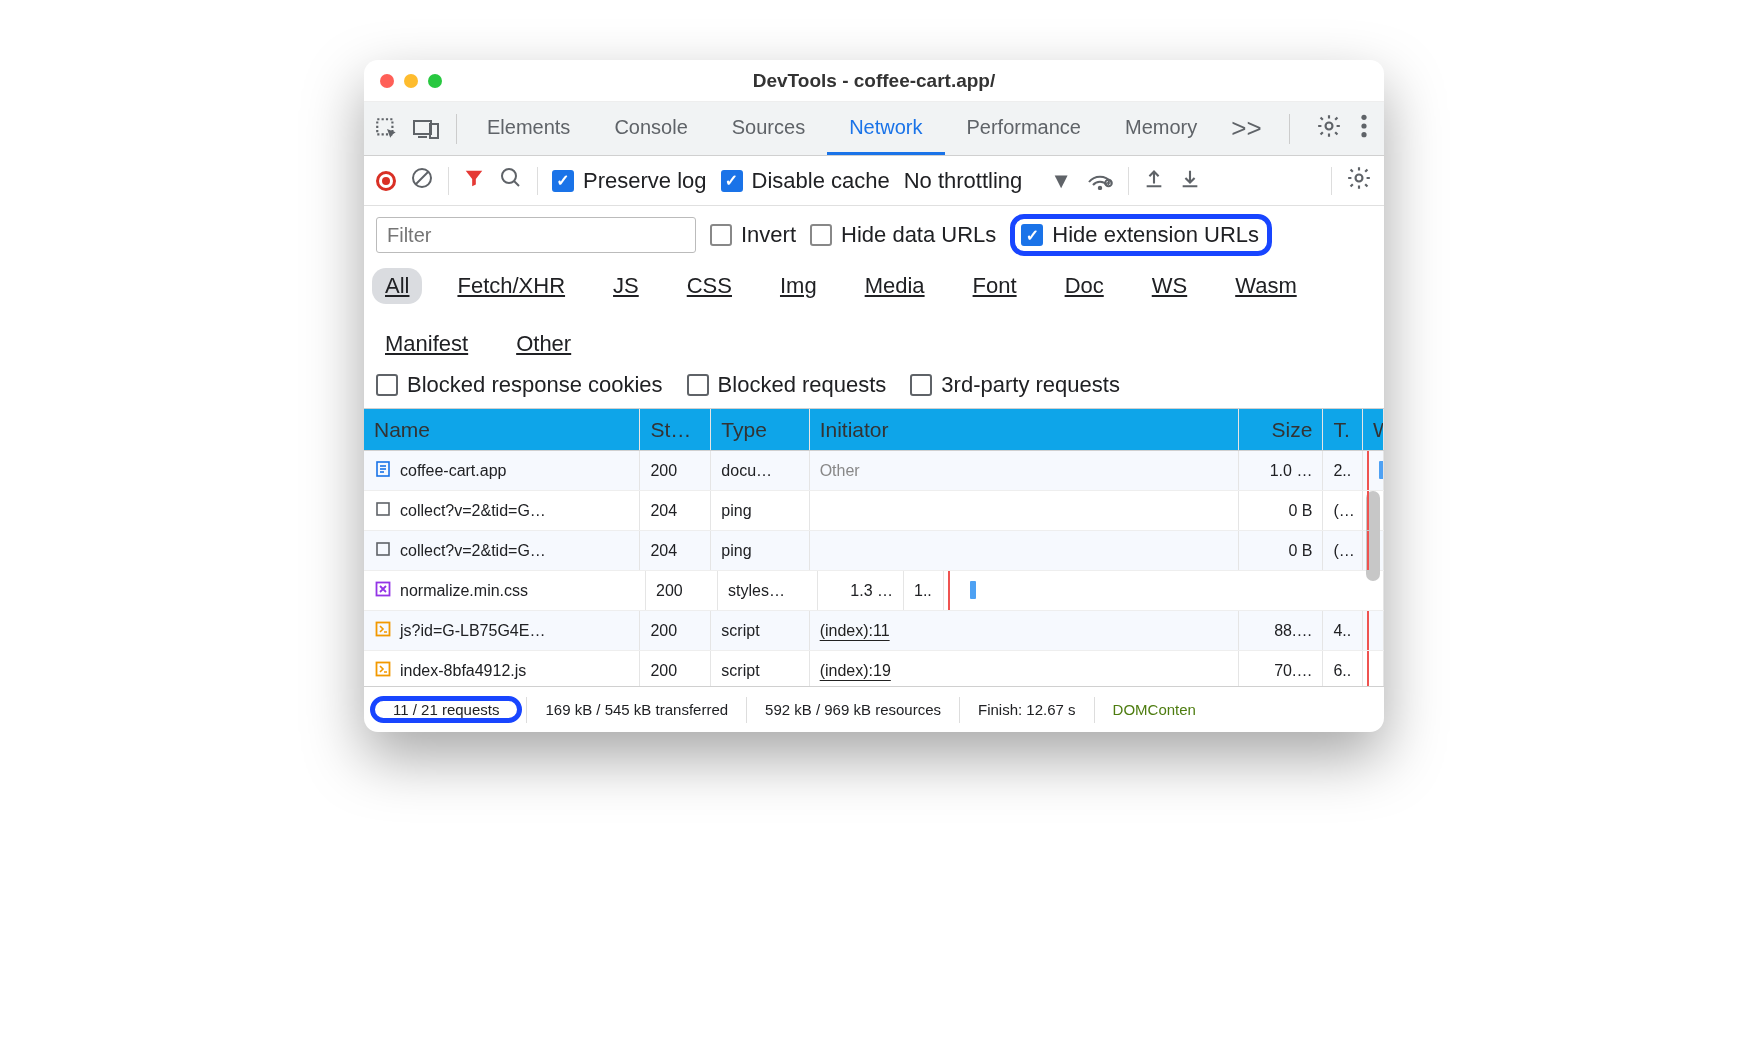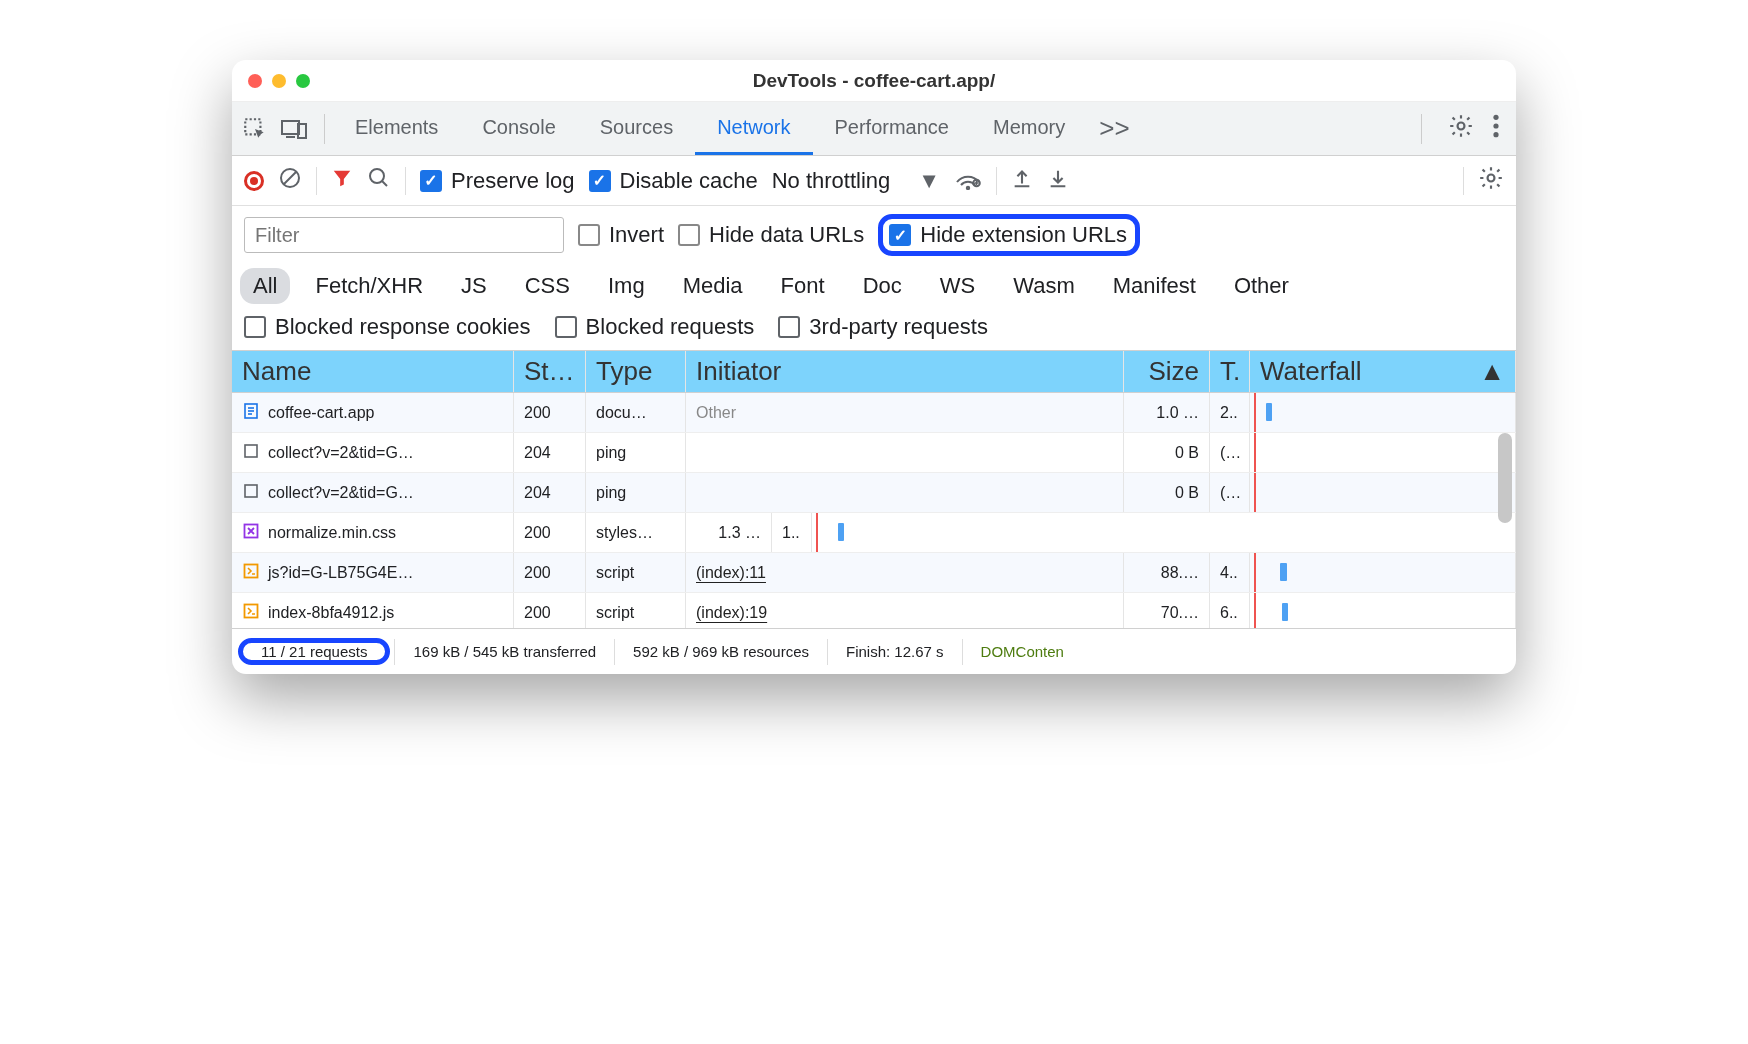--- a/index.html
+++ b/index.html
@@ -7,21 +7,21 @@
     font-family: -apple-system, "Helvetica Neue", Arial, sans-serif;
     background: #fff;
     width: 1748px;
     height: 1044px;
     display: flex;
     justify-content: center;
     align-items: flex-start;
     padding-top: 60px;
   }
   .window {
-    width: 1284px;
+    width: 1020px;
     background: #fff;
     border-radius: 14px;
     box-shadow: 0 25px 60px rgba(0,0,0,0.35);
     overflow: hidden;
     font-size: 22px;
     color: #202124;
     position: relative;
   }
   
   .titlebar {
@@ -94,37 +94,37 @@
     padding: 0 10px; font-size:20px; color:#14532d;
   }
   .filter-row .chk-box.empty { border-color:#888; }
   .highlight-box {
     border: 5px solid #1845ff;
     border-radius: 14px;
     padding: 3px 8px 3px 6px;
     display:flex; align-items:center;
   }
   
-  .chips-row { padding: 4px 8px 6px; display:flex; gap:12px; flex-wrap:wrap;}
+  .chips-row { padding: 4px 8px 6px; display:flex; gap:22px; flex-wrap:wrap;text-decoration:underline;}
   .chip {
     padding: 5px 13px; border-radius:14px; cursor:pointer; font-size:22px;
   }
   .chip.active { background:#dadce0; }
   
   .extra-row {
     padding: 4px 12px 10px;
     display:flex; gap:24px; align-items:center;
     border-bottom: 1px solid #d0d0d0;
   }
   
   .tbl { width:100%; }
   .thead {
     display:flex; height:42px; align-items:center;
-    border-bottom:1px solid #d0d0d0; background:#7dd3fc;
-    font-size:26px; color:#333;
+    border-bottom:1px solid #d0d0d0; background:#0ea5e9;
+    font-size:21px; color:#333;
   }
   .thead > div, .trow > div {
     padding: 0 10px; overflow:hidden; white-space:nowrap; text-overflow:ellipsis;
     display:flex; align-items:center; gap:8px;
     border-right:1px solid #e5e5e5; height:100%;
   }
   .col-name{width:282px;} .col-st{width:72px;} .col-type{width:100px;}
   .col-init{width:438px;} .col-size{width:86px; justify-content:flex-end;}
   .col-time{width:40px;} .col-wf{flex:1; position:relative;}
   .thead .col-wf{justify-content:space-between;}

